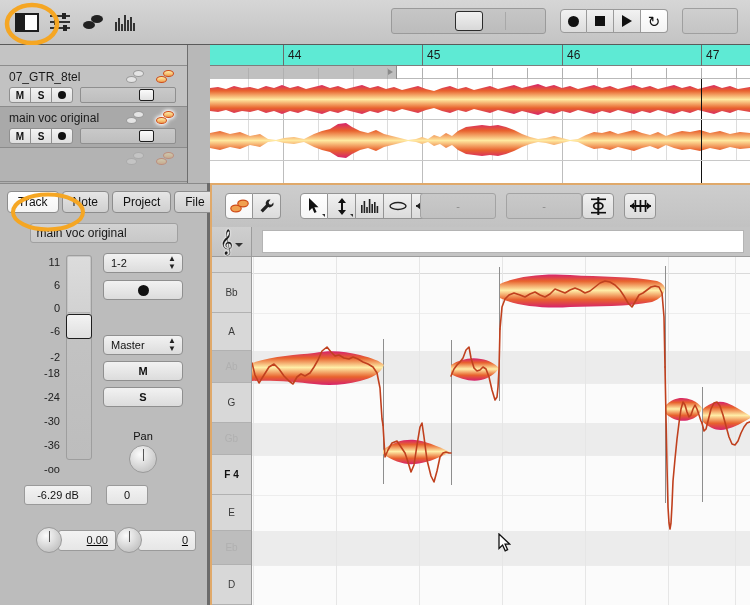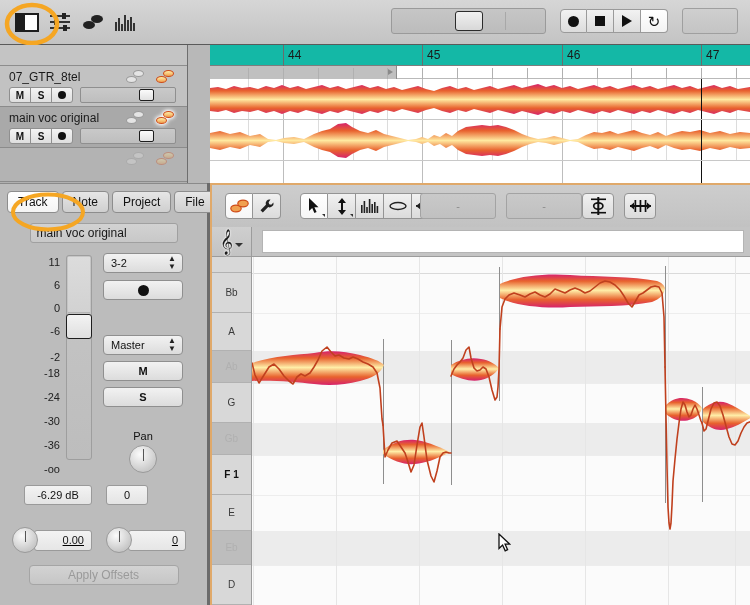--- a/index.html
+++ b/index.html
@@ -103,21 +103,21 @@
     position: absolute; display: block; width: 11px; height: 7px; border-radius: 50%;
     border: 1.2px solid #9a9a9a; background: #e4e4e4;
   }
   .blobico s { left: 0; top: 6px; }
   .blobico b { left: 7px; top: 0; }
   .blobico.on s, .blobico.on b { border-color: #cf4b18; background: linear-gradient(#fff0a8,#f0a050); }
   .blobico.sel { filter: drop-shadow(0 0 2px #fff) drop-shadow(0 0 1.5px #fff); }
 
   
   .arr-canvas { position: absolute; left: 210px; top: 0; right: 0; height: 138px; background: #fff; }
-  .ruler { position: relative; height: 21px; background: #14b8a6; border-bottom: 1px solid #7d7d7d; }
+  .ruler { position: relative; height: 21px; background: #5eead4; border-bottom: 1px solid #7d7d7d; }
   .ruler .bar { position: absolute; top: 0; height: 21px; border-left: 1px solid #6c6c6c; padding-left: 4px;
     font-size: 12px; color: #1b1b1b; line-height: 20px; }
   .subruler { position: relative; height: 13px; background: #fff; border-bottom: 1px solid #b9b9b9; }
   .subruler .shade { position:absolute; left:0; top:0; height:13px; width:187px; background:#c0c0c0; border-right:1px solid #8d8d8d;}
   .subruler .sm { position: absolute; top: 2px; height: 11px; width: 1px; background: #b0b0b0; }
   .subruler .tri { position:absolute; left:178px; top:3px; width:0;height:0;
      border-left:5px solid #8a8a8a; border-top:3.5px solid transparent; border-bottom:3.5px solid transparent;}
   .wavelane { position: relative; height: 41px; border-bottom: 1px solid #c8c8c8; background: #fff; overflow: hidden; }
   .wavelane.l3 { height: 33px; background:#fff; }
   .gridv { position: absolute; top: 0; bottom: 0; width: 1px; background: #dcdcdc; }
@@ -182,21 +182,21 @@
   }
   .knobround i { position:absolute; left: 13px; top: 3px; width: 1.4px; height: 12px; background: #555; }
   .valrow { position: absolute; left: 24px; top: 232px; display: flex; gap: 14px; }
   .valbox {
     height: 20px; background: linear-gradient(#f3f3f3,#e4e4e4);
     border: 1px solid #9a9a9a; border-radius: 3px;
     font-size: 11px; color: #111; display: flex; align-items: center; justify-content: center;
   }
   .pfzone { position: absolute; left: 0; right: 0; top: 340px; }
   .pflabels { display: flex; padding-left: 30px; gap: 48px; font-size: 11px; color: #111; }
-  .pfrow { display: flex; padding-left: 12px; gap: 14px; margin-top: 3px; text-decoration: underline; }
+  .pfrow { display: flex; padding-left: 36px; margin-top: 3px; text-decoration: underline; }
   .pfcell { display: flex; align-items: center; }
   .pfknob {
     width: 26px; height: 26px; border-radius: 50%;
     background: radial-gradient(circle at 38% 32%, #fbfbfb, #c7c7c7 72%);
     border: 1px solid #9a9a9a; position: relative; z-index: 2;
   }
   .pfknob i { position:absolute; left: 12px; top: 3px; width: 1.4px; height: 11px; background: #555; }
   .pffield {
     height: 21px; width: 58px; margin-left: -4px;
     background: linear-gradient(#f3f3f3,#e6e6e6); border: 1px solid #9a9a9a; border-radius: 3px;
@@ -520,21 +520,21 @@
           <div style="margin-top:12px">-oo</div>
         </div>
 
         <div class="fader">
           <div class="above"></div>
           <div class="knob"></div>
         </div>
 
         <div class="ctrlcol">
           <div class="popup">
-            <span>3-2</span>
+            <span>1-2</span>
             <span class="arrows">▲<br>▼</span>
           </div>
           <div class="sqbtn" style="margin-top:7px">
             <span style="width:11px;height:11px;border-radius:50%;background:#111;display:block"></span>
           </div>
           <div class="popup" style="margin-top:35px">
             <span>Master</span>
             <span class="arrows">▲<br>▼</span>
           </div>
           <div class="sqbtn" style="margin-top:6px">M</div>
@@ -559,21 +559,20 @@
               </div>
             <div class="pffield">0.00</div>
           </div>
           <div class="pfcell">
             <div class="pfknob">
                 <i></i>
               </div>
             <div class="pffield">0</div>
           </div>
         </div>
-        <div class="applybtn">Apply Offsets</div>
       </div>
     </div>
 
     <svg style="position:absolute;left:10px;top:8px;" width="76" height="42">
       <ellipse cx="38" cy="21" rx="35" ry="17.5" fill="none" stroke="#F5A623" stroke-width="4"></ellipse>
     </svg>
 
     <div class="editor">
 
       <div class="edtoolbar">
@@ -677,21 +676,21 @@
           <div class="f"></div>
         </div>
 
       <div class="keycol">
         <div class="keyrow white" style="height:16px"></div>
         <div class="keyrow white" style="height:40px">Bb</div>
         <div class="keyrow white" style="height:38px">A</div>
         <div class="keyrow black" style="height:32px">Ab</div>
         <div class="keyrow white" style="height:40px">G</div>
         <div class="keyrow black" style="height:32px">Gb</div>
-        <div class="keyrow white oct" style="height:40px">F 1</div>
+        <div class="keyrow white oct" style="height:40px">F 4</div>
         <div class="keyrow white" style="height:36px">E</div>
         <div class="keyrow black" style="height:34px">Eb</div>
         <div class="keyrow white" style="height:40px">D</div>
 
       </div>
 
       <div class="notegrid">
 
         <div class="lanestripe" style="top:94px;height:32px"></div>
         <div class="lanestripe" style="top:166px;height:32px"></div>

